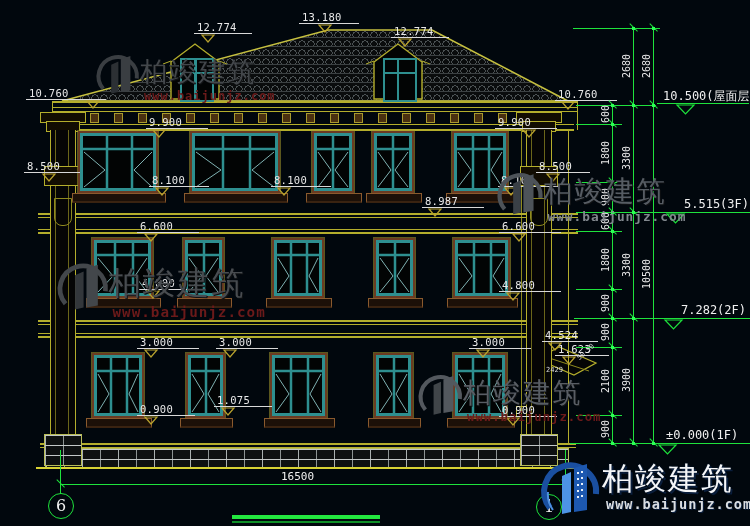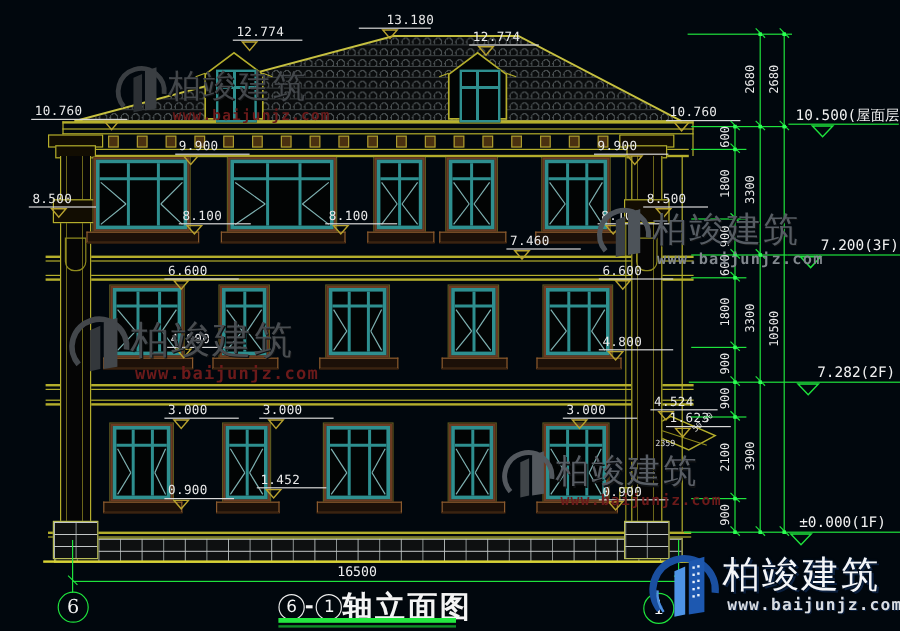--- a/index.html
+++ b/index.html
@@ -338,21 +338,21 @@
           <line x1="4" y1="19" x2="16" y2="39" stroke="#7fb2b2" stroke-width="1"></line>
           <line x1="4" y1="57" x2="16" y2="39" stroke="#7fb2b2" stroke-width="1"></line>
           <line x1="46" y1="19" x2="36" y2="39" stroke="#7fb2b2" stroke-width="1"></line>
           <line x1="46" y1="57" x2="36" y2="39" stroke="#7fb2b2" stroke-width="1"></line>
         </svg>
       </div>
       <div class="sill" style="left: 447px; top: 418px; width: 66px; height: 7px;"></div>
     </div>
 
   <div id="levels">
-      <div class="lvltxt" style="left: 302px; top: 11px; margin-left: 20px;">13.180</div>
+      <div class="lvltxt" style="left: 302px; top: 11px;">13.180</div>
       <div class="lvlul" style="left: 299px; top: 23px; width: 60px;"></div>
       <svg width="15" height="10" style="left: 318px; top: 24px;">
         <polygon points="1,1 13,1 7,8" fill="none" stroke="#b8a22e" stroke-width="1.2"></polygon>
       </svg>
       <div class="lvltxt" style="left: 197px; top: 21px;">12.774</div>
       <div class="lvlul" style="left: 194px; top: 33px; width: 58px;"></div>
       <svg width="15" height="10" style="left: 201px; top: 34px;">
         <polygon points="1,1 13,1 7,8" fill="none" stroke="#b8a22e" stroke-width="1.2"></polygon>
       </svg>
       <div class="lvltxt" style="left: 394px; top: 25px;">12.774</div>
@@ -398,21 +398,21 @@
       <div class="lvltxt" style="left: 274px; top: 174px;">8.100</div>
       <div class="lvlul" style="left: 271px; top: 186px; width: 60px;"></div>
       <svg width="15" height="10" style="left: 277px; top: 187px;">
         <polygon points="1,1 13,1 7,8" fill="none" stroke="#b8a22e" stroke-width="1.2"></polygon>
       </svg>
       <div class="lvltxt" style="left: 501px; top: 174px;">8.100</div>
       <div class="lvlul" style="left: 498px; top: 186px; width: 60px;"></div>
       <svg width="15" height="10" style="left: 504px; top: 187px;">
         <polygon points="1,1 13,1 7,8" fill="none" stroke="#b8a22e" stroke-width="1.2"></polygon>
       </svg>
-      <div class="lvltxt" style="left: 425px; top: 195px;">7.460</div>
+      <div class="lvltxt" style="left: 425px; top: 195px;">8.987</div>
       <div class="lvlul" style="left: 422px; top: 207px; width: 62px;"></div>
       <svg width="15" height="10" style="left: 428px; top: 208px;">
         <polygon points="1,1 13,1 7,8" fill="none" stroke="#b8a22e" stroke-width="1.2"></polygon>
       </svg>
       <div class="lvltxt" style="left: 140px; top: 220px;">6.600</div>
       <div class="lvlul" style="left: 137px; top: 232px; width: 62px;"></div>
       <svg width="15" height="10" style="left: 144px; top: 233px;">
         <polygon points="1,1 13,1 7,8" fill="none" stroke="#b8a22e" stroke-width="1.2"></polygon>
       </svg>
       <div class="lvltxt" style="left: 502px; top: 220px;">6.600</div>
@@ -438,21 +438,21 @@
       <div class="lvltxt" style="left: 219px; top: 336px;">3.000</div>
       <div class="lvlul" style="left: 216px; top: 348px; width: 62px;"></div>
       <svg width="15" height="10" style="left: 223px; top: 349px;">
         <polygon points="1,1 13,1 7,8" fill="none" stroke="#b8a22e" stroke-width="1.2"></polygon>
       </svg>
       <div class="lvltxt" style="left: 472px; top: 336px;">3.000</div>
       <div class="lvlul" style="left: 469px; top: 348px; width: 62px;"></div>
       <svg width="15" height="10" style="left: 476px; top: 349px;">
         <polygon points="1,1 13,1 7,8" fill="none" stroke="#b8a22e" stroke-width="1.2"></polygon>
       </svg>
-      <div class="lvltxt" style="left: 217px; top: 394px;">1.452</div>
+      <div class="lvltxt" style="left: 217px; top: 394px;">1.075</div>
       <div class="lvlul" style="left: 214px; top: 406px; width: 58px;"></div>
       <svg width="15" height="10" style="left: 221px; top: 407px;">
         <polygon points="1,1 13,1 7,8" fill="none" stroke="#b8a22e" stroke-width="1.2"></polygon>
       </svg>
       <div class="lvltxt" style="left: 140px; top: 403px;">0.900</div>
       <div class="lvlul" style="left: 137px; top: 415px; width: 58px;"></div>
       <svg width="15" height="10" style="left: 144px; top: 416px;">
         <polygon points="1,1 13,1 7,8" fill="none" stroke="#b8a22e" stroke-width="1.2"></polygon>
       </svg>
       <div class="lvltxt" style="left: 502px; top: 404px;">0.900</div>
@@ -468,21 +468,21 @@
       <div class="lvltxt" style="left: 558px; top: 343px;">1.623</div>
       <div class="lvlul" style="left: 555px; top: 355px; width: 54px;"></div>
       <svg width="15" height="10" style="left: 562px; top: 356px;">
         <polygon points="1,1 13,1 7,8" fill="none" stroke="#b8a22e" stroke-width="1.2"></polygon>
       </svg>
       <div class="rlvltxt" style="left: 663px; top: 88px;">10.500(屋面层)</div>
       <div class="dimh" style="left: 657px; top: 103px; width: 92px;"></div>
       <svg width="20" height="12" style="left: 676px; top: 104px;">
         <polygon points="1,1 18,1 9.5,10" fill="none" stroke="#1ee23c" stroke-width="1.2"></polygon>
       </svg>
-      <div class="rlvltxt" style="left: 684px; top: 197px;">7.200(3F)</div>
+      <div class="rlvltxt" style="left: 684px; top: 197px;">5.515(3F)</div>
       <div class="dimh" style="left: 656px; top: 212px; width: 94px;"></div>
       <svg width="20" height="12" style="left: 666px; top: 213px;">
         <polygon points="1,1 18,1 9.5,10" fill="none" stroke="#1ee23c" stroke-width="1.2"></polygon>
       </svg>
       <div class="rlvltxt" style="left: 681px; top: 303px;">7.282(2F)</div>
       <div class="dimh" style="left: 654px; top: 318px; width: 96px;"></div>
       <svg width="20" height="12" style="left: 664px; top: 319px;">
         <polygon points="1,1 18,1 9.5,10" fill="none" stroke="#1ee23c" stroke-width="1.2"></polygon>
       </svg>
       <div class="rlvltxt" style="left: 666px; top: 428px;">±0.000(1F)</div>
@@ -550,38 +550,35 @@
       <div class="vdim" style="left: 626px; top: 380px;">3900</div>
       <div class="dimv" style="left: 653px; top: 28px; height: 415px;"></div>
       <div class="tick" style="left: 648px; top: 27px;"></div>
       <div class="node" style="left: 652px; top: 27px;"></div>
       <div class="tick" style="left: 648px; top: 104px;"></div>
       <div class="node" style="left: 652px; top: 104px;"></div>
       <div class="tick" style="left: 648px; top: 442px;"></div>
       <div class="node" style="left: 652px; top: 442px;"></div>
       <div class="vdim" style="left: 646px; top: 66px;">2680</div>
       <div class="vdim" style="left: 646px; top: 274px;">10500</div>
-      <div class="sdim" style="left: 546px; top: 366px;">2359</div>
+      <div class="sdim" style="left: 546px; top: 366px;">2429</div>
       <div class="sdim" style="left: 577px; top: 352px; transform: rotate(-40deg);">50</div>
       <div class="sdim" style="left: 586px; top: 344px; transform: rotate(-40deg);">50</div>
     </div>
 
   <div class="dimv" style="left:60px;top:450px;height:44px;"></div>
   <div class="dimv" style="left:565px;top:450px;height:40px;"></div>
   <div class="dimh" style="left:60px;top:484px;width:505px;"></div>
   <div class="tick" style="left:55px;top:483px;"></div>
   <div class="tick" style="left:560px;top:483px;"></div>
   <div class="rlvltxt" style="left:281px;top:470px;font-size:11px;">16500</div>
 
   <div class="bubble" style="left:48px;top:493px;">6</div>
   <div class="bubble" style="left:536px;top:494px;">1</div>
 
-  <div class="titlewrap" style="left:232px;top:489px;">
-    <span class="tcirc">6</span><span class="tname" style="font-size:18px;">-</span><span class="tcirc">1</span><span class="tname">轴立面图</span>
-  </div>
   <div class="abs" style="left:232px;top:515px;width:148px;height:4px;background:#23e83f;"></div>
   <div class="abs" style="left:232px;top:521px;width:148px;height:2px;background:#0f8f27;"></div>
 
   <div id="wms">
       <div class="abs" style="left: 0px; top: 0px;">
         <svg width="56" height="62" style="left: 96px; top: 52px; transform: scale(0.8); transform-origin: 0px 0px;">
           <path d="M9,46 A24,24 0 1,1 51,33" fill="none" stroke="#3a3e42" stroke-width="5"></path>
     <polygon points="19,16 28,12 28,50 19,52" fill="#2c3034"></polygon>
     <polygon points="31,9 43,5 43,48 31,50" fill="#3a3e42"></polygon>
         </svg>

